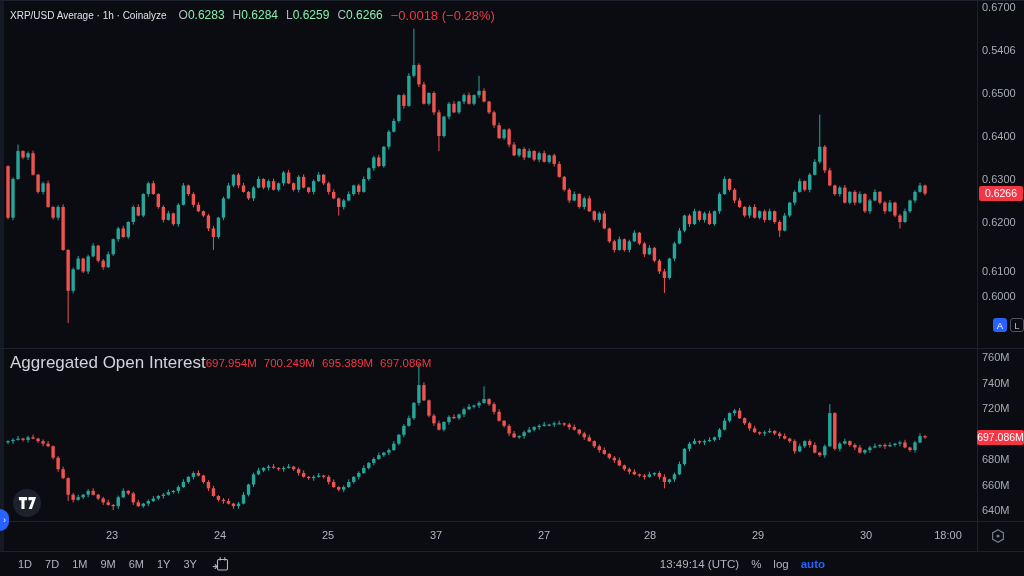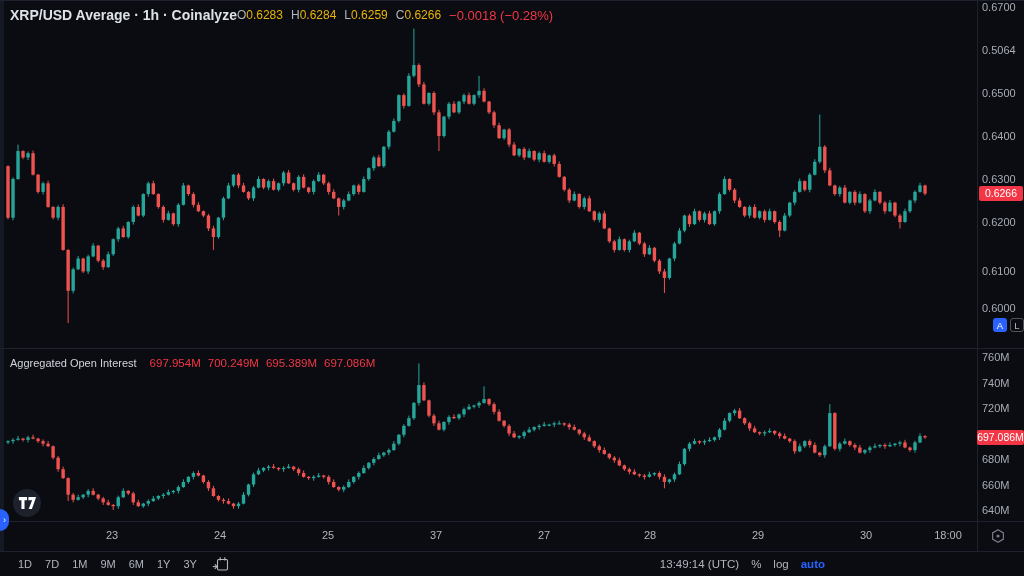--- a/index.html
+++ b/index.html
@@ -5,27 +5,27 @@
   html,body{margin:0;padding:0;background:#07090d;}
   #app{position:relative;width:1024px;height:576px;background:#0a0c11;overflow:hidden;
        font-family:"Liberation Sans",sans-serif;}
   .hline{position:absolute;left:0;width:1024px;height:1px;background:#1d222e;}
   .vline{position:absolute;width:1px;background:#1d222e;}
   #left-strip{position:absolute;left:0;top:1px;width:4px;height:550px;background:#141924;}
   #chart-svg{position:absolute;left:0;top:0;pointer-events:none;}
   
   .legend{position:absolute;display:flex;align-items:center;white-space:nowrap;z-index:5;}
   #legend-price{left:10px;top:7px;height:16px;}
-  #legend-price .title{font-size:14px;font-weight:700;color:#dde1e8;}
+  #legend-price .title{font-size:10px;font-weight:400;color:#dde1e8;margin-right:12px;}
   .pair{margin-right:8px;font-size:12px;}
   .pair .k{color:#b2b5be;}
-  .pair .v{color:#eab308;}
+  .pair .v{color:#86efac;}
   .chg{font-size:13px;color:#f23645;}
   #legend-oi{left:10px;top:356px;height:14px;}
-  #legend-oi .title{font-size:11px;color:#d1d4dc;margin-right:13px;}
+  #legend-oi .title{font-size:17px;color:#d1d4dc;}
   #legend-oi .v{font-size:11.5px;color:#f23645;margin-right:7px;}
   
   .axis-label{position:absolute;left:982px;transform:translateY(-50%);font-size:11px;color:#a8acb5;}
   .badge{position:absolute;height:15px;line-height:15px;border-radius:2px;color:#fff;
          font-size:10.5px;text-align:center;z-index:4;}
   .time-label{position:absolute;top:529px;transform:translateX(-50%);font-size:11px;color:#b2b5be;}
   .scale-btn{position:absolute;top:318px;width:14px;height:14px;border-radius:3px;font-size:9.5px;
              display:flex;align-items:center;justify-content:center;cursor:pointer;box-sizing:border-box;}
   #btn-auto-scale{left:993px;background:#2962ff;color:#fff;}
   #btn-log-scale{left:1010px;border:1px solid #50535e;color:#b2b5be;background:transparent;}
@@ -817,27 +817,27 @@
     <span id="oi-values" style="display:flex;">
         <span class="v">697.954M</span>
         <span class="v">700.249M</span>
         <span class="v">695.389M</span>
         <span class="v">697.086M</span>
       </span>
   </div>
 
   <div id="price-ticks">
       <div class="axis-label" style="top: 7px;">0.6700</div>
-      <div class="axis-label" style="top: 50px;">0.5064</div>
+      <div class="axis-label" style="top: 50px;">0.5406</div>
       <div class="axis-label" style="top: 93px;">0.6500</div>
       <div class="axis-label" style="top: 136px;">0.6400</div>
       <div class="axis-label" style="top: 179px;">0.6300</div>
       <div class="axis-label" style="top: 222px;">0.6200</div>
       <div class="axis-label" style="top: 271px;">0.6100</div>
-      <div class="axis-label" style="top: 308px;">0.6000</div>
+      <div class="axis-label" style="top: 296px;">0.6000</div>
     </div>
   <div id="oi-ticks">
       <div class="axis-label" style="top: 357px;">760M</div>
       <div class="axis-label" style="top: 382.5px;">740M</div>
       <div class="axis-label" style="top: 408px;">720M</div>
       <div class="axis-label" style="top: 459px;">680M</div>
       <div class="axis-label" style="top: 484.5px;">660M</div>
       <div class="axis-label" style="top: 510px;">640M</div>
     </div>
   <div class="badge" id="price-badge" style="left: 979px; width: 44px; top: 186.12px; background: rgb(242, 54, 69);">0.6266</div>

